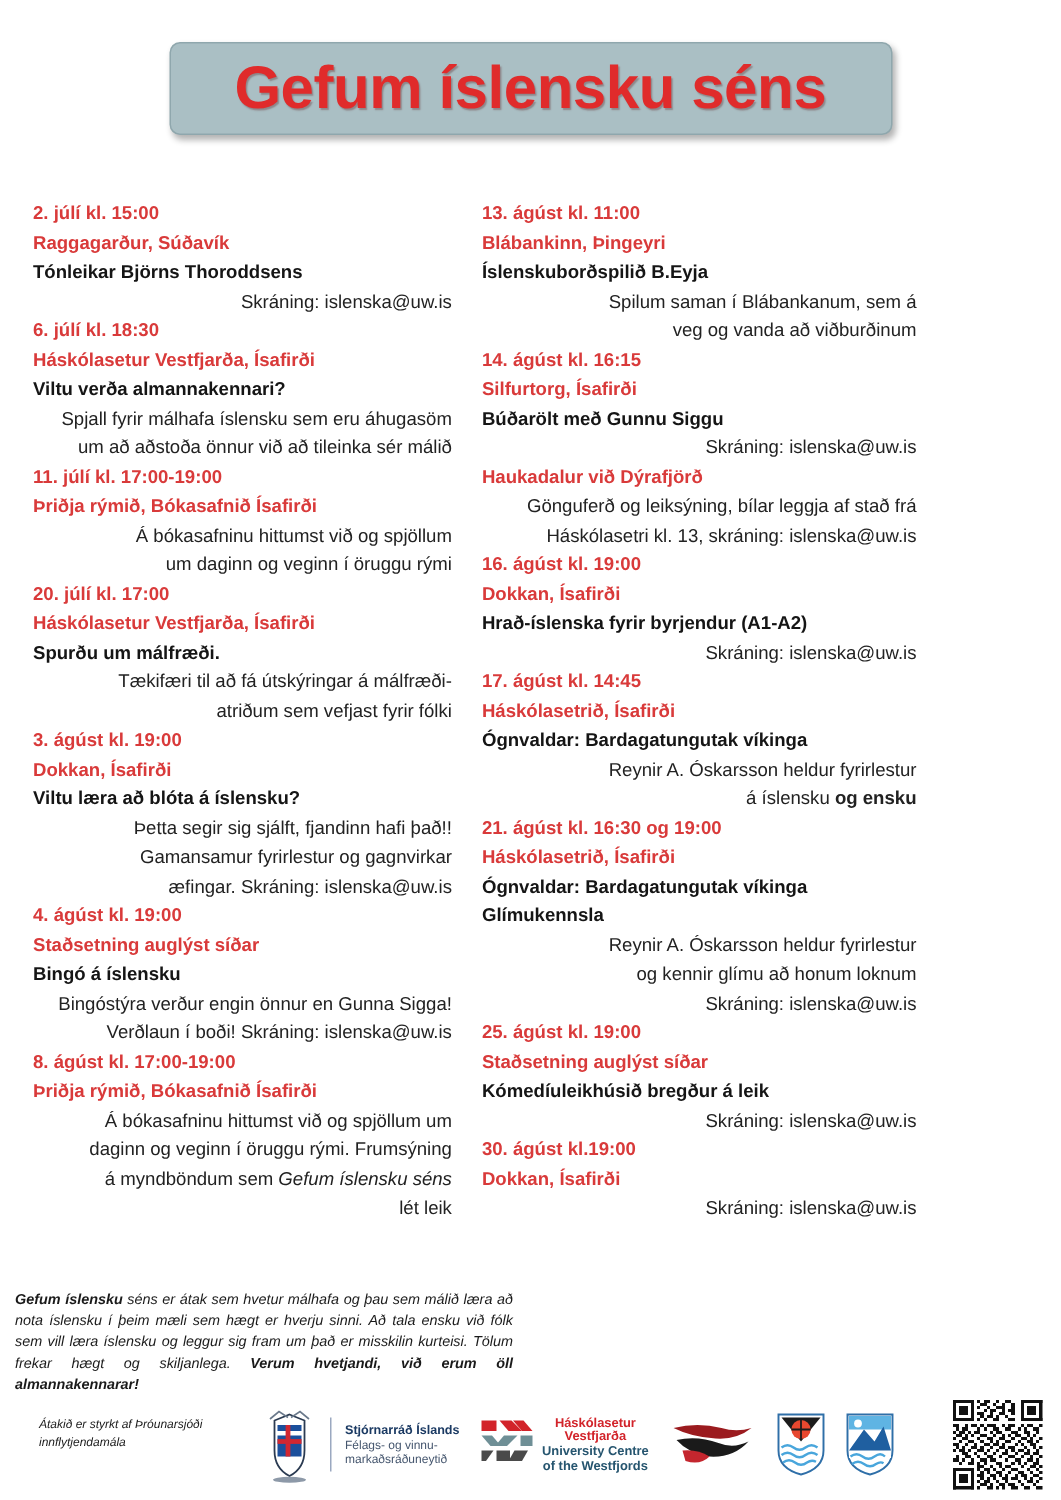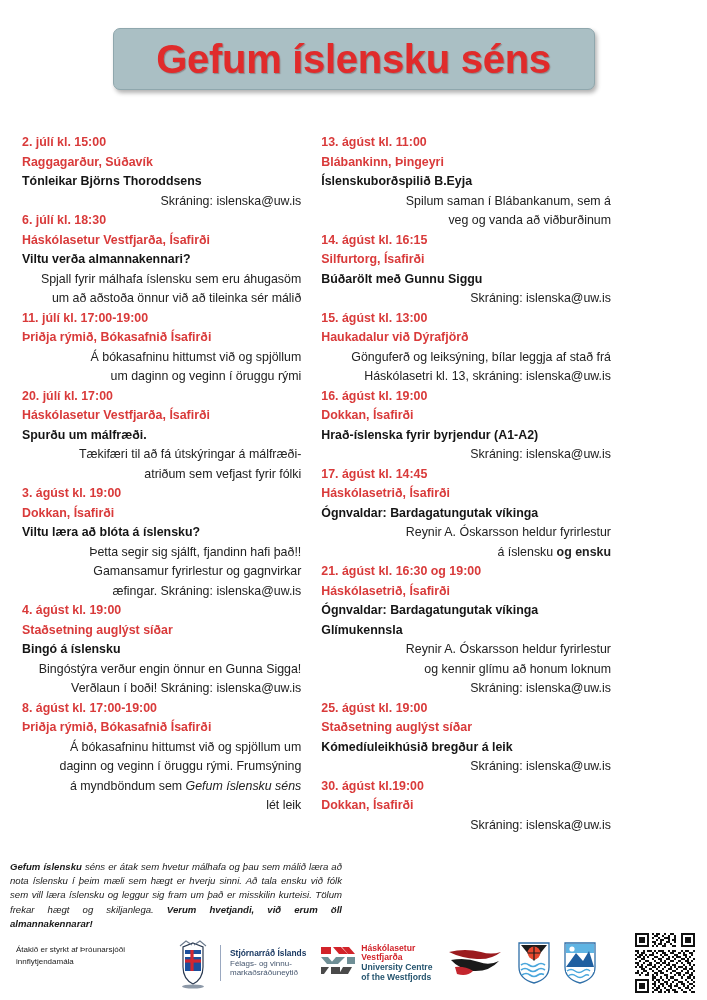--- a/index.html
+++ b/index.html
@@ -89,25 +89,26 @@
     font-size: 9.6px;
     line-height: 14.2px;
     font-style: italic;
     text-align: justify;
     color: #1a1a1a;
   }
   .footer-note b { font-weight: bold; }
 
   .funding {
     position: absolute;
-    left: 16px;
+    left: 26px;
     top: 944px;
     width: 160px;
     font-size: 8px;
     line-height: 11.5px;
+    font-style: italic;
     color: #1a1a1a;
   }
 
   
   .logos {
     position: absolute;
     left: 172px;
     top: 930px;
     width: 535px;
     height: 66px;
@@ -118,21 +119,21 @@
 
   .logo-coa { width: 42px; height: 52px; position: relative; flex: 0 0 auto; }
   .divider-v {
     width: 1px; height: 36px; background: #9aa8c0; margin: 0 9px 0 6px; flex: 0 0 auto;
   }
   .logo-gov-text { flex: 0 0 auto; line-height: 1.15; }
   .logo-gov-text .l1 { font-size: 8.4px; font-weight: bold; color: #1b3a63; }
   .logo-gov-text .l2,
   .logo-gov-text .l3 { font-size: 8px; color: #45566e; }
 
-  .logo-uw { display: flex; align-items: center; gap: 5px; margin-left: 14px; flex: 0 0 auto; }
+  .logo-uw { display: flex; align-items: center; gap: 5px; margin-left: 14px; flex: 0 0 auto; text-align: center; }
   .uw-mark { width: 36px; height: 34px; position: relative; flex: 0 0 auto; }
   .uw-text { line-height: 1.12; }
   .uw-text .r1, .uw-text .r2 { font-size: 8.6px; font-weight: bold; color: #d2232a; }
   .uw-text .r3, .uw-text .r4 { font-size: 8.6px; font-weight: bold; color: #26556f; }
 
   .logo-vest { width: 58px; height: 34px; margin-left: 14px; flex: 0 0 auto; position: relative; }
   .shield { width: 34px; height: 44px; margin-left: 12px; flex: 0 0 auto; }
   .qr { width: 60px; height: 60px; margin-left: 38px; flex: 0 0 auto; }
 </style>
 </head>
@@ -204,21 +205,20 @@
         <div class="ev-line">Spilum saman í Blábankanum, sem á</div>
         <div class="ev-line">veg og vanda að viðburðinum</div>
       </div>
       <div class="event">
         <div class="ev-when">14. ágúst kl. 16:15</div>
         <div class="ev-where">Silfurtorg, Ísafirði</div>
         <div class="ev-title">Búðarölt með Gunnu Siggu</div>
         <div class="ev-line">Skráning: islenska@uw.is</div>
       </div>
       <div class="event">
-        <div class="ev-when">15. ágúst kl. 13:00</div>
         <div class="ev-where">Haukadalur við Dýrafjörð</div>
         <div class="ev-line">Gönguferð og leiksýning, bílar leggja af stað frá</div>
         <div class="ev-line">Háskólasetri kl. 13, skráning: islenska@uw.is</div>
       </div>
       <div class="event">
         <div class="ev-when">16. ágúst kl. 19:00</div>
         <div class="ev-where">Dokkan, Ísafirði</div>
         <div class="ev-title">Hrað-íslenska fyrir byrjendur (A1-A2)</div>
         <div class="ev-line">Skráning: islenska@uw.is</div>
       </div>

